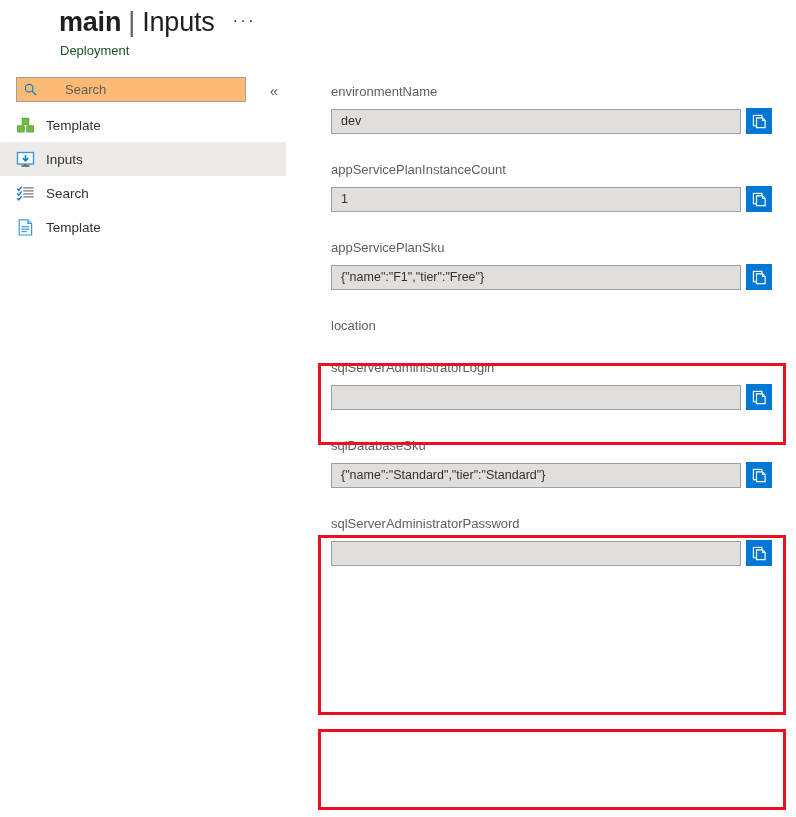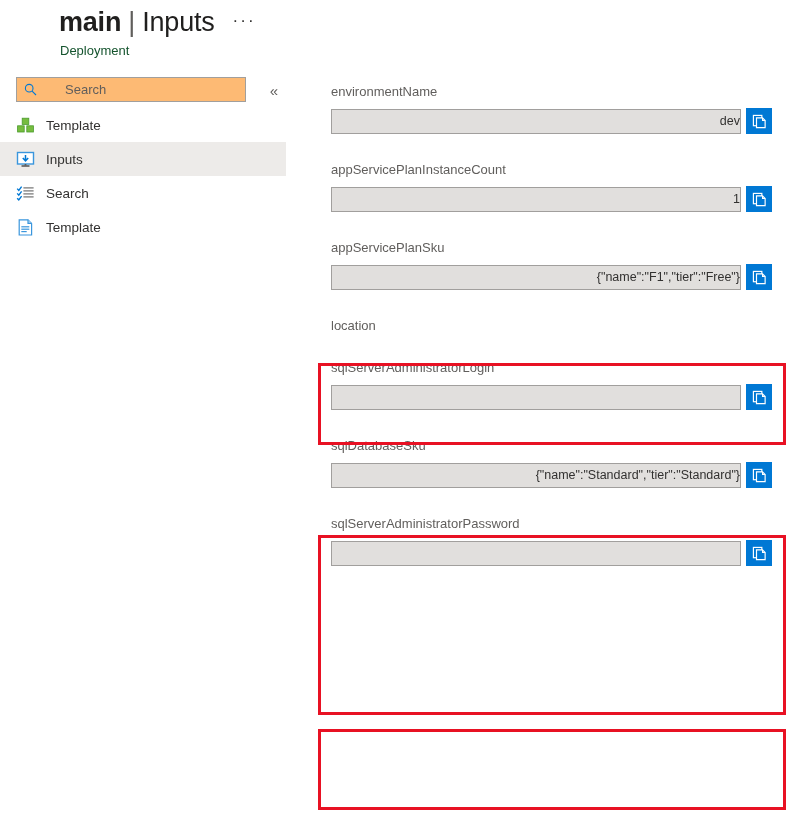--- a/index.html
+++ b/index.html
@@ -205,21 +205,20 @@
     width: 410px;
     height: 25px;
     box-sizing: border-box;
     border: 1px solid #a19f9d;
     background: #e1dfdd;
     font-family: "Liberation Sans", sans-serif;
     font-size: 12.5px;
     color: #323130;
     padding: 0 0 0 9px;
     outline: none;
-    text-align: right;
   }
   .copy-btn {
     width: 26px;
     height: 26px;
     margin-left: 5px;
     background: #0078d4;
     display: flex;
     align-items: center;
     justify-content: center;
     cursor: pointer;

